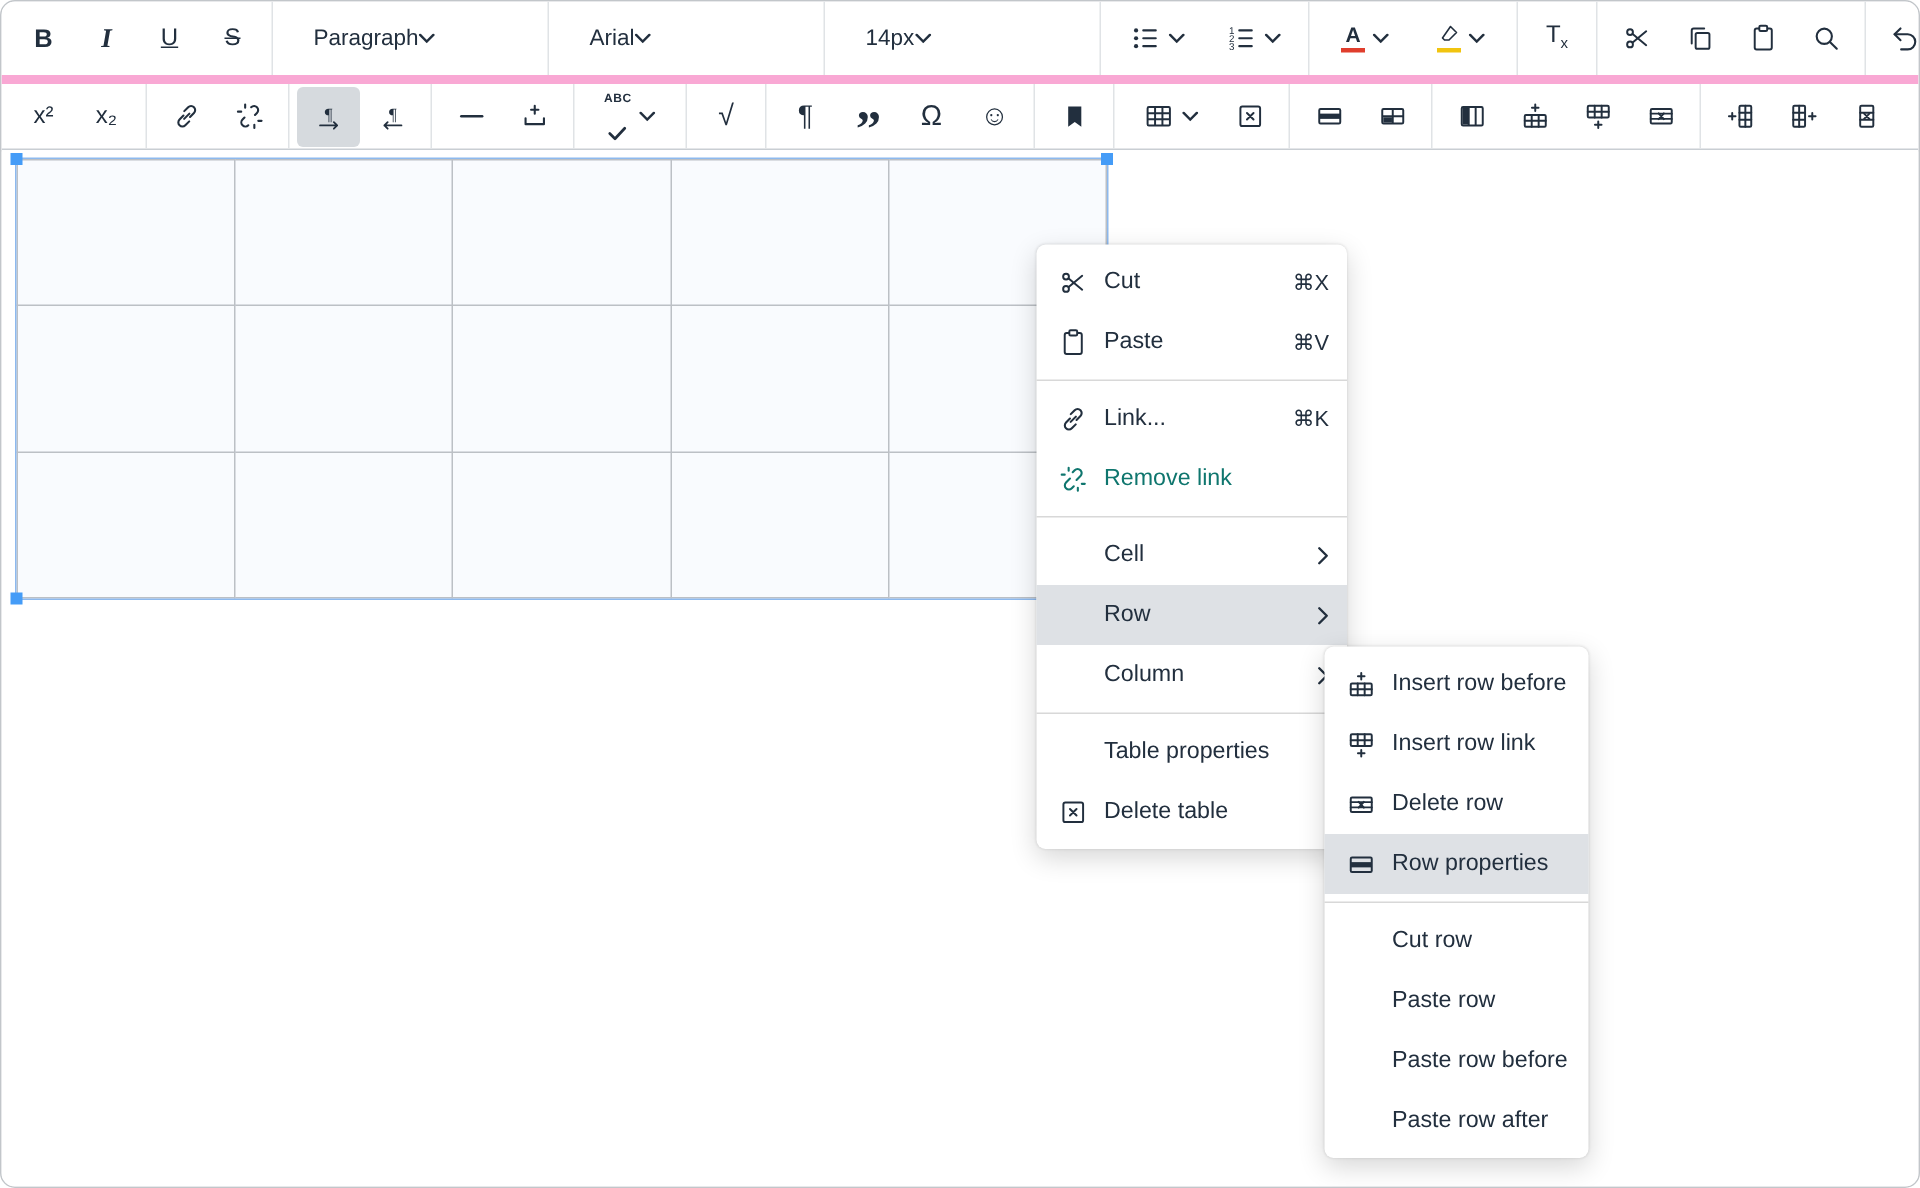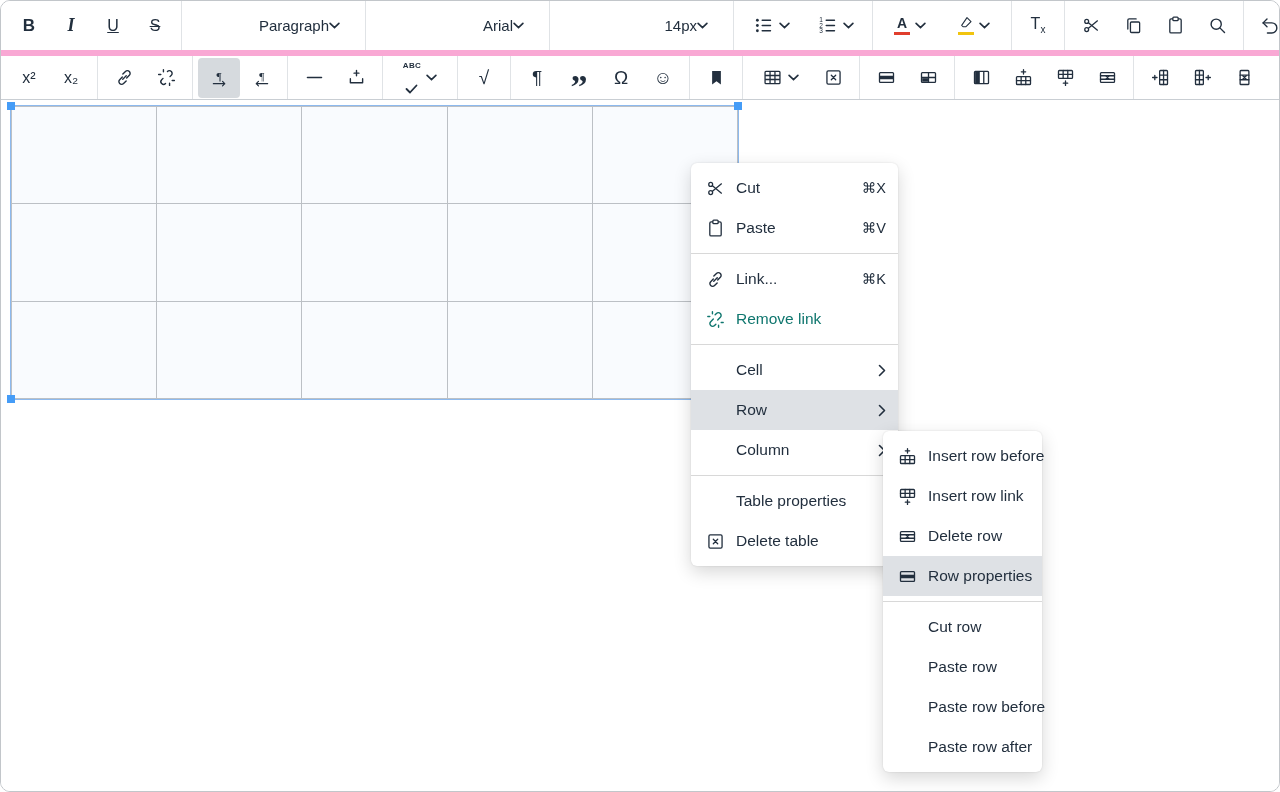--- a/index.html
+++ b/index.html
@@ -11,21 +11,21 @@
   .toolbar{position:absolute;top:0;left:0;right:0;background:#fff;border-bottom:1px solid #c9ced3;z-index:5}
   .tbrow{display:flex;align-items:stretch;height:49px;padding:0 7px}
   .tbrow.r2{border-top:6px solid #f9a8d4}
   .sep{width:1px;background:#e0e3e6;align-self:stretch;margin:0 5px;flex:none}
   .tbtn{display:flex;align-items:center;justify-content:center;min-width:42px;height:40px;align-self:center;
         background:none;border:none;border-radius:4px;color:var(--icon,#222f3e);cursor:pointer;font-family:inherit;flex:none;gap:5px}
   .tbtn.active{background:#d6dade}
   .tbtn.split{min-width:64px;padding:0 8px}
   .i{width:21px;height:21px;display:block}
   .chev{width:11px;height:7px;flex:none}
-  .tdrop{display:flex;align-items:center;justify-content:flex-end;width:173px;padding:0 20px 0 22px;background:none;border:none;
+  .tdrop{display:flex;align-items:center;justify-content:flex-start;width:173px;padding:0 20px 0 22px;background:none;border:none;
          font-family:inherit;font-size:15px;color:var(--icon,#222f3e);cursor:pointer;flex:none}
   .gb{font-weight:700;font-size:17px}
   .gi{font-family:"Liberation Serif",serif;font-style:italic;font-weight:600;font-size:18px}
   .gu{text-decoration:underline;font-size:16px}
   .gs{text-decoration:line-through;font-size:16px}
   .gx{font-size:16px}
   .g18{font-size:19px;line-height:1}
   .quote{font-family:"Liberation Serif",serif;font-size:34px;line-height:0;position:relative;top:9px;font-weight:700}
   .txicon{font-size:16px;font-weight:400}
   .txicon sub{font-size:10px}
@@ -41,21 +41,21 @@
   .tablewrap{position:absolute;left:10px;top:5px;width:727px;height:293px;outline:1px solid #8db9ee}
   .tablewrap table{width:100%;height:100%;border-collapse:collapse;table-layout:fixed;background:rgba(170,200,235,.07)}
   .tablewrap td{border:1px solid #bcc0c5}
   .hdl{position:absolute;width:8px;height:8px;background:var(--sel,#459cf7)}
   .hdl.tl{left:-4px;top:-4px}.hdl.tr{right:-4px;top:-4px}.hdl.bl{left:-4px;bottom:-4px}.hdl.br{right:-4px;bottom:-4px}
 
   
   .menu{position:absolute;background:#fff;border-radius:6px;padding:5px 0;
         box-shadow:0 0 2px rgba(0,0,0,.12),0 6px 18px rgba(0,0,0,.16)}
   #ctx{left:690px;top:162px;width:207px;z-index:10}
-  #sub{left:882px;top:430px;width:159px;z-index:11}
+  #sub{left:882px;top:430px;width:176px;z-index:11}
   .mi{display:flex;align-items:center;height:40px;padding:0 12px 0 13px;gap:9px;font-size:15.5px;cursor:pointer;white-space:nowrap}
   .mi .mic{width:23px;height:23px;display:flex;align-items:center;justify-content:center;flex:none;color:var(--icon,#222f3e)}
   .mi .mic svg{width:21px;height:21px}
   .mi .mlabel{flex:1}
   .mi .msc{font-size:14.5px;margin-left:6px}
   .mi.hl{background:var(--hl,#dee1e5)}
   .mi.disabled .mlabel,.mi.disabled .mic{color:#0f766e}
   .chr{width:8px;height:13px;flex:none;margin-left:4px}
   .mdiv{height:1px;background:#d8d8d8;margin:5px 0}
 </style>

